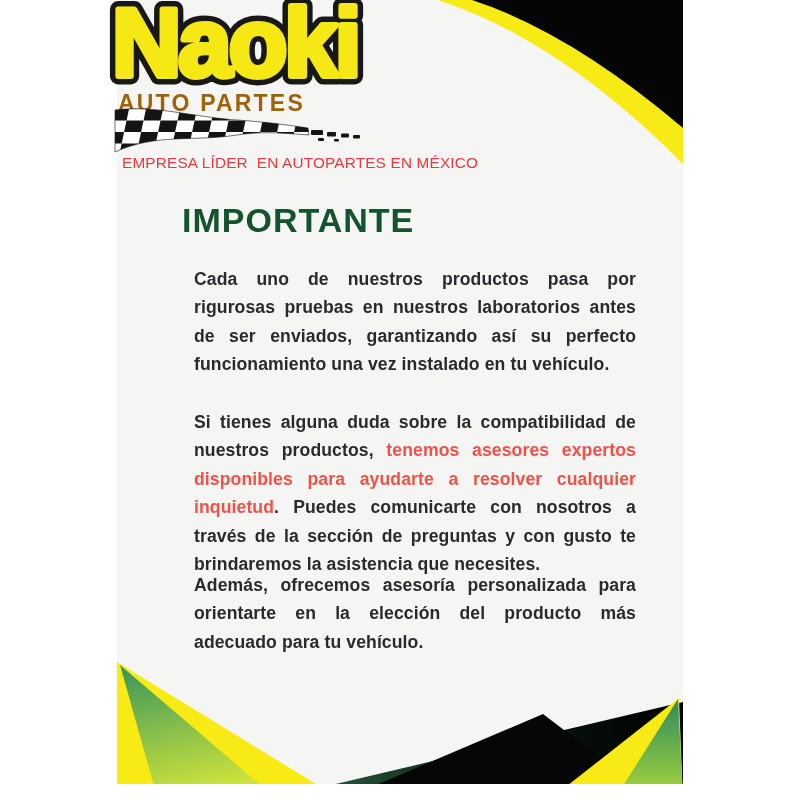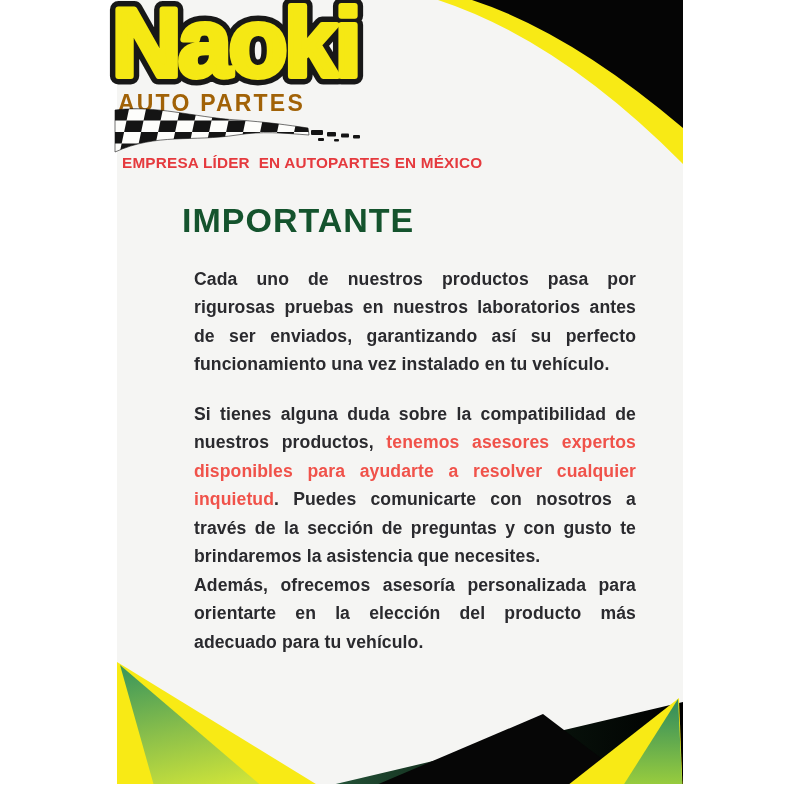--- a/index.html
+++ b/index.html
@@ -14,33 +14,33 @@
     font-family:"Liberation Sans",sans-serif;font-weight:bold;font-size:96px;letter-spacing:-3px;
   }
   .logo-outline{fill:#181818;stroke:#181818;stroke-width:17px;stroke-linejoin:round;}
   .logo-fill{fill:#f5e814;stroke:#f5e814;stroke-width:6px;stroke-linejoin:round;}
   .subtitle{
     position:absolute;left:118px;top:90px;font-size:23px;font-weight:bold;
     letter-spacing:2.2px;color:#a16207;white-space:pre;
   }
   .flag{position:absolute;left:112px;top:109px;width:250px;height:48px;overflow:visible;}
   .tagline{
-    position:absolute;left:122px;top:154px;font-size:15.3px;font-weight:bold;
+    position:absolute;left:122px;top:154px;font-size:15.3px;font-weight:normal;
     color:#e53a3e;letter-spacing:0.2px;white-space:pre;
   }
   .heading{
     position:absolute;left:182px;top:201px;margin:0;font-size:34px;font-weight:bold;
     letter-spacing:1px;color:#14532d;
   }
   .para{
     position:absolute;left:182px;width:442px;margin:12px;text-align:justify;
     font-weight:bold;font-size:17.6px;line-height:28.4px;color:#2a2a2e;letter-spacing:0.1px;
   }
   .para-1{top:253px;}
-  .para-2{top:388px;}
+  .para-2{top:396px;}
   .para-3{top:559px;}
   .hl{color:#f0524a;}
 </style>
 </head>
 <body>
 
 <div class="canvas">
 
   <div class="card"></div>
 

